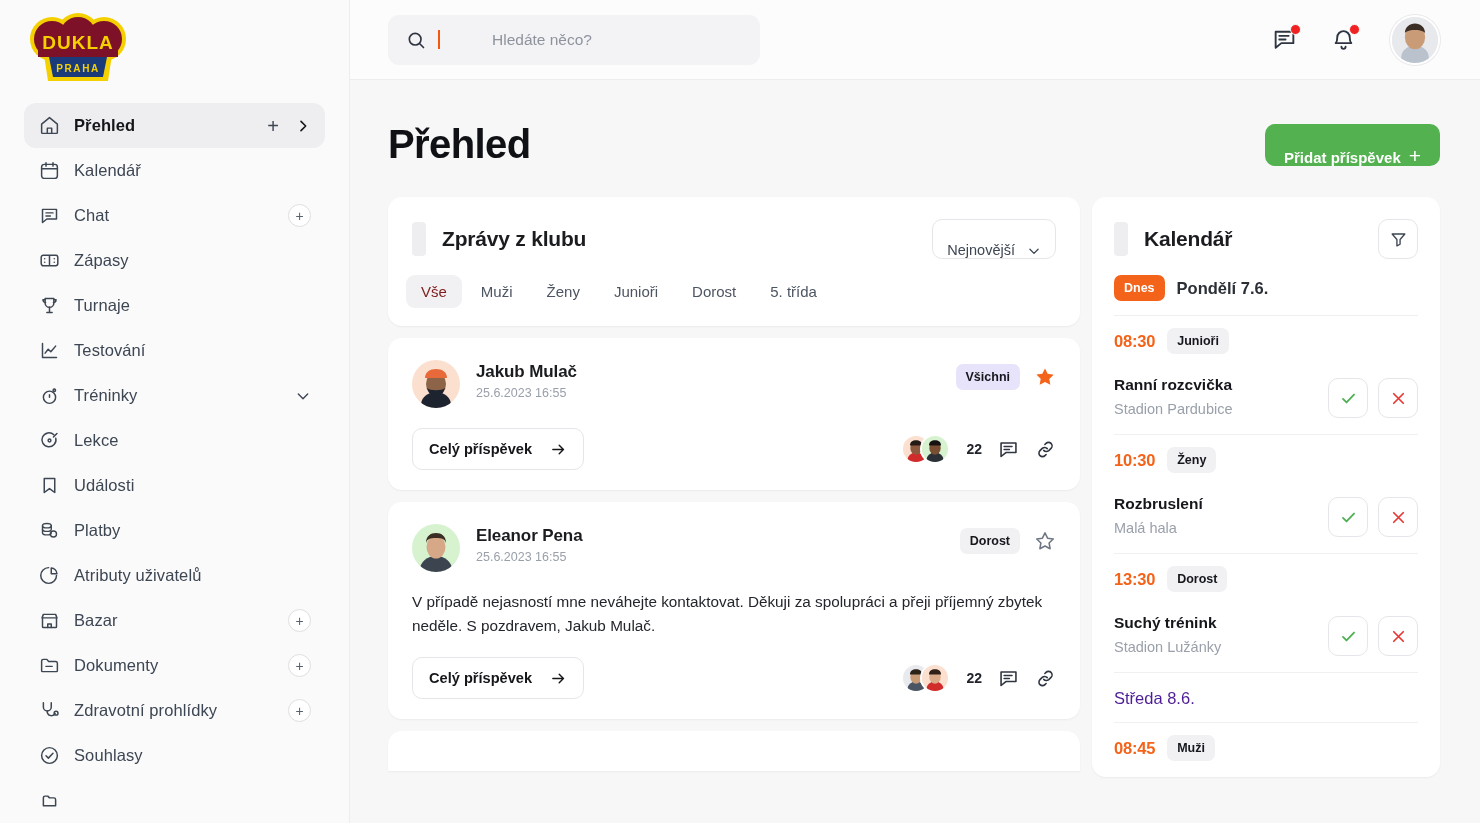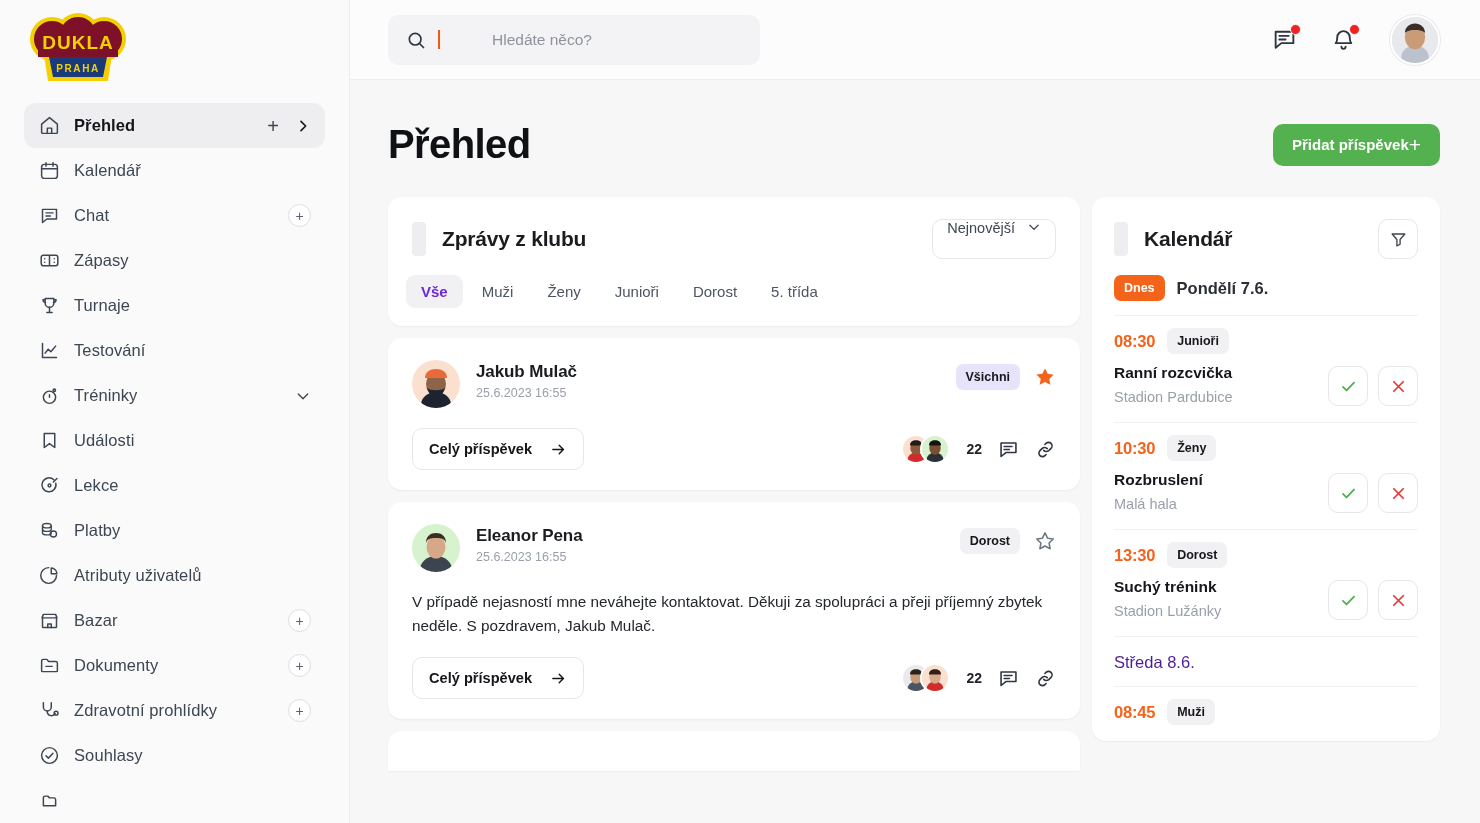--- a/index.html
+++ b/index.html
@@ -81,46 +81,46 @@
     background: #e7e9ec; overflow: hidden; position: relative;
     border: 2px solid #fff; box-shadow: 0 0 0 1px #e9e9ec;
   }
 
   .content { flex: 1; padding: 42px 40px 0 38px; overflow: hidden; }
   .page-head { display: flex; align-items: center; margin-bottom: 30px; }
   .page-title { font-size: 40px; font-weight: 700; letter-spacing: -.6px; color: #0f1114; }
   .add-btn {
     margin-left: auto; background: #53b14f; color: #fff;
     border-radius: 10px; height: 42px; padding: 0 19px;
-    display: flex; align-items: center; gap: 0;
+    display: flex; align-items: flex-end; gap: 8px;
     font-size: 15px; font-weight: 700; cursor: pointer; border: none;
     font-family: "Liberation Sans", sans-serif;
   }
   .add-btn .pl { font-size: 21px; font-weight: 400; line-height: 1; }
 
   .columns { display: flex; gap: 12px; align-items: flex-start; }
   .col-left { width: 692px; flex: 0 0 692px; }
   .col-right { flex: 1; }
 
   .card { background: #fff; border-radius: 14px; box-shadow: 0 1px 2px rgba(16,18,22,.05); }
 
   
   .news-head { padding: 22px 24px 0 24px; }
   .news-title-row { display: flex; align-items: center; }
   .sq { width: 14px; height: 34px; border-radius: 4px; background: #eeeef0; flex: 0 0 14px; }
   .news-title { font-size: 21px; font-weight: 700; margin-left: 16px; letter-spacing: -.2px; }
   .sortsel {
     margin-left: auto; height: 40px; border: 1px solid #e6e6ea; border-radius: 10px;
-    display: flex; align-items: flex-start; gap: 12px; padding: 0 14px;
+    display: flex; align-items: flex-end; gap: 12px; padding: 0 14px;
     font-size: 14.5px; color: #3d4653; background: #fff; cursor: pointer;
   }
   .sortsel svg { width: 14px; height: 14px; color: #3d4653; }
   .tabs { display: flex; align-items: center; gap: 4px; margin: 16px 0 0 -6px; padding-bottom: 18px; }
   .tab { font-size: 15px; color: #4d5562; padding: 8px 15px; border-radius: 9px; cursor: pointer; white-space: nowrap; }
-  .tab.active { background: #f1f1f3; color: #6d28d9; font-weight: 700; text-align: right; }
+  .tab.active { background: #f1f1f3; color: #7f1d1d; font-weight: 400; text-align: right; }
 
   .post { margin-top: 12px; padding: 22px 24px 20px 24px; }
   .post-head { display: flex; align-items: flex-start; }
   .pavatar { width: 48px; height: 48px; border-radius: 50%; flex: 0 0 48px; overflow: hidden; position: relative; }
   .pmeta { margin-left: 16px; padding-top: 2px; }
   .pname { font-size: 17px; font-weight: 700; letter-spacing: -.1px; }
   .pdate { font-size: 12.5px; color: #9aa0aa; margin-top: 4px; }
   .pright { margin-left: auto; display: flex; align-items: center; gap: 14px; padding-top: 4px; }
   .chip { font-size: 12.5px; font-weight: 700; border-radius: 7px; padding: 6px 10px; text-align: right; }
   .chip.purple { background: #e7e3fb; color: #15171c; }
@@ -161,21 +161,21 @@
   .wk-label { margin: 0 auto; font-size: 17px; font-weight: 700; letter-spacing: -.1px; }
   .wk-label .yr { font-weight: 700; margin-left: 7px; }
 
   .daybar { display: flex; align-items: center; gap: 12px; padding: 16px 0 14px 0; }
   .today-chip { background: #f4631a; color: #fff; font-size: 12.5px; font-weight: 700; border-radius: 7px; padding: 6px 10px; }
   .day-label { font-size: 16.5px; font-weight: 700; color: #2b2f36; }
   .day-label.plain { font-weight: 400; color: #4c1d95; }
   .ev { padding: 12px 0 16px 0; border-top: 1px solid #f0f0f2; }
   .ev-top { display: flex; align-items: center; gap: 12px; }
   .ev-time { color: #f4631a; font-size: 16.5px; font-weight: 700; letter-spacing: -.2px; }
-  .ev-body { display: flex; align-items: flex-start; margin-top: 10px; }
+  .ev-body { display: flex; align-items: flex-start; margin-top: 22px; }
   .ev-name { font-size: 15.5px; font-weight: 700; color: #15171c; }
   .ev-place { font-size: 14.5px; color: #9aa0aa; margin-top: 7px; }
   .ev-actions { margin-left: auto; display: flex; gap: 10px; padding-top: 2px; }
   .act {
     width: 40px; height: 40px; border: 1px solid #e6e6ea; border-radius: 10px;
     background: #fff; display: flex; align-items: center; justify-content: center; cursor: pointer;
   }
   .act svg { width: 19px; height: 19px; }
   .act.ok { color: #4caf50; }
   .act.no { color: #e53935; }
@@ -298,35 +298,35 @@
               <svg viewBox="0 0 24 24" fill="none" stroke="currentColor" stroke-width="2.1" stroke-linecap="round" stroke-linejoin="round">
                 <path d="M5 9l7 7 7-7"></path>
               </svg>
             </span>
         </span>
       </div>
 
       <div class="nav-item">
         <span class="ico">
             <svg viewBox="0 0 24 24" fill="none" stroke="currentColor" stroke-width="1.7" stroke-linecap="round" stroke-linejoin="round">
-              <path d="M6 4h12v16l-6-4.5L6 20z"></path>
-            </svg>
-          </span>
-        <span class="nav-label">Události</span>
-      </div>
-
-      <div class="nav-item">
-        <span class="ico">
-            <svg viewBox="0 0 24 24" fill="none" stroke="currentColor" stroke-width="1.7" stroke-linecap="round" stroke-linejoin="round">
               <path d="M17 5.5a8 8 0 1 0 2.2 4"></path>
               <circle cx="12" cy="12" r="1.6"></circle>
               <path d="M20.5 4l-4 4"></path>
             </svg>
           </span>
         <span class="nav-label">Lekce</span>
+      </div>
+
+      <div class="nav-item">
+        <span class="ico">
+            <svg viewBox="0 0 24 24" fill="none" stroke="currentColor" stroke-width="1.7" stroke-linecap="round" stroke-linejoin="round">
+              <path d="M6 4h12v16l-6-4.5L6 20z"></path>
+            </svg>
+          </span>
+        <span class="nav-label">Události</span>
       </div>
 
       <div class="nav-item">
         <span class="ico">
             <svg viewBox="0 0 24 24" fill="none" stroke="currentColor" stroke-width="1.6" stroke-linecap="round">
               <ellipse cx="9" cy="6.5" rx="5" ry="2.5"></ellipse>
               <path d="M4 6.5v4c0 1.4 2.2 2.5 5 2.5s5-1.1 5-2.5v-4"></path>
               <path d="M4 10.5v4c0 1.4 2.2 2.5 5 2.5s5-1.1 5-2.5"></path>
               <circle cx="16.5" cy="16" r="3.5"></circle>
             </svg>

